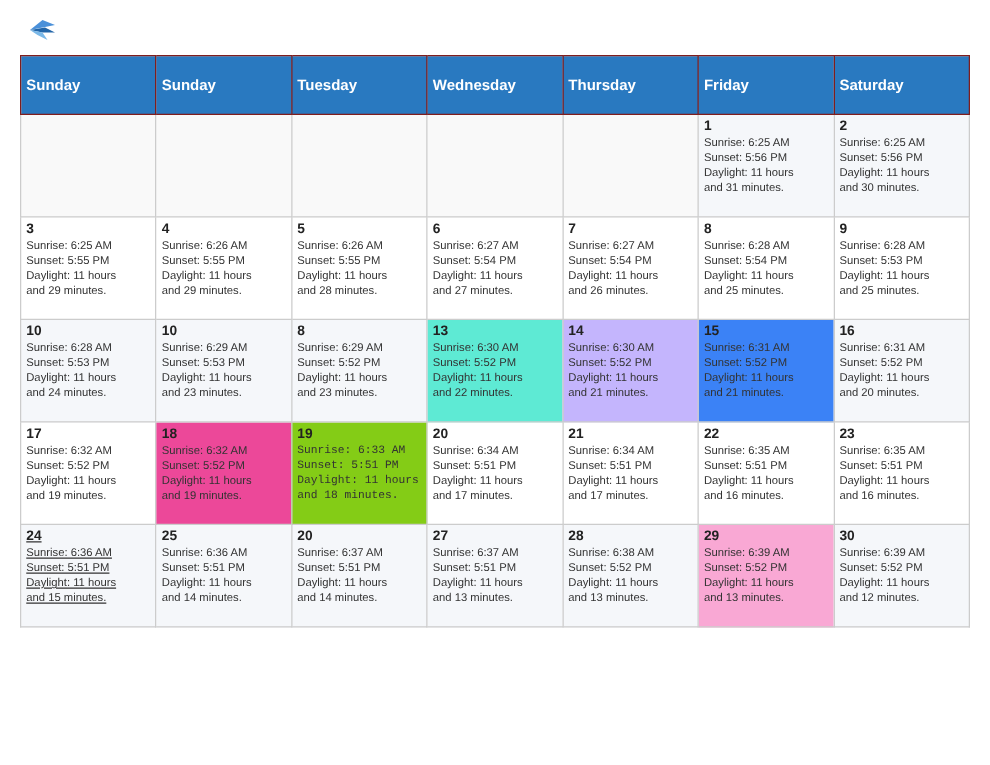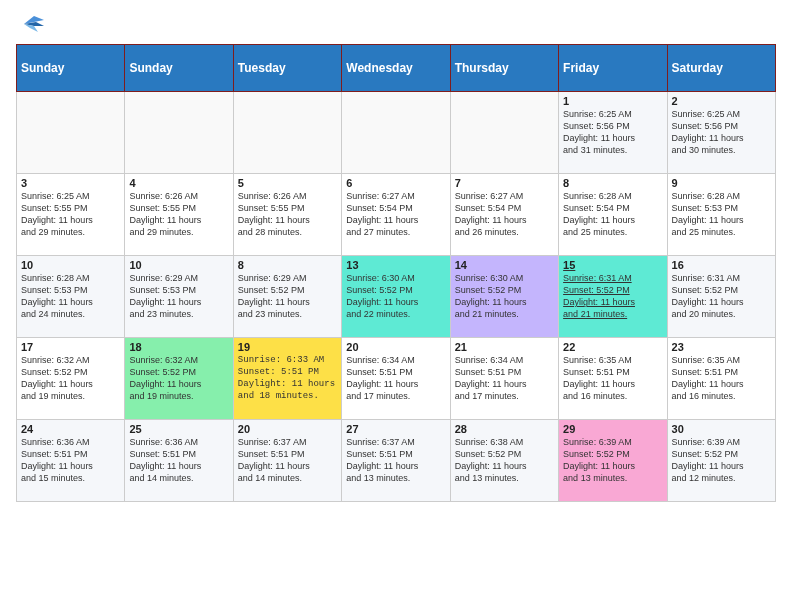--- a/index.html
+++ b/index.html
@@ -233,21 +233,21 @@
 Daylight: 11 hours
 and 22 minutes.</div>
           </td>
           <td style="background: #c4b5fd;">
             <span class="day-num">14</span>
             <div class="day-info" style="white-space: pre-line;">Sunrise: 6:30 AM
 Sunset: 5:52 PM
 Daylight: 11 hours
 and 21 minutes.</div>
           </td>
-          <td style="background: #5eead4; text-decoration: underline;">
+          <td style="background: #3b82f6;">
             <span class="day-num">15</span>
             <div class="day-info" style="white-space: pre-line;">Sunrise: 6:31 AM
 Sunset: 5:52 PM
 Daylight: 11 hours
 and 21 minutes.</div>
           </td>
           <td style="background: rgb(245, 247, 250);">
             <span class="day-num">16</span>
             <div class="day-info" style="white-space: pre-line;">Sunrise: 6:31 AM
 Sunset: 5:52 PM
@@ -256,28 +256,28 @@
           </td>
         </tr>
         <tr>
           <td style="background: rgb(255, 255, 255);">
             <span class="day-num">17</span>
             <div class="day-info" style="white-space: pre-line;">Sunrise: 6:32 AM
 Sunset: 5:52 PM
 Daylight: 11 hours
 and 19 minutes.</div>
           </td>
-          <td style="background: #86efac;">
+          <td style="background: #ec4899;">
             <span class="day-num">18</span>
             <div class="day-info" style="white-space: pre-line;">Sunrise: 6:32 AM
 Sunset: 5:52 PM
 Daylight: 11 hours
 and 19 minutes.</div>
           </td>
-          <td style="background: #fde047;">
+          <td style="background: #84cc16;">
             <span class="day-num">19</span>
             <div class="day-info" style="white-space: pre-line; font-family: Liberation Mono, monospace;">Sunrise: 6:33 AM
 Sunset: 5:51 PM
 Daylight: 11 hours
 and 18 minutes.</div>
           </td>
           <td style="background: rgb(255, 255, 255);">
             <span class="day-num">20</span>
             <div class="day-info" style="white-space: pre-line;">Sunrise: 6:34 AM
 Sunset: 5:51 PM
@@ -300,21 +300,21 @@
           </td>
           <td style="background: rgb(255, 255, 255);">
             <span class="day-num">23</span>
             <div class="day-info" style="white-space: pre-line;">Sunrise: 6:35 AM
 Sunset: 5:51 PM
 Daylight: 11 hours
 and 16 minutes.</div>
           </td>
         </tr>
         <tr>
-          <td style="background: rgb(245, 247, 250);">
+          <td style="background: rgb(245, 247, 250); text-decoration: underline;">
             <span class="day-num">24</span>
             <div class="day-info" style="white-space: pre-line;">Sunrise: 6:36 AM
 Sunset: 5:51 PM
 Daylight: 11 hours
 and 15 minutes.</div>
           </td>
           <td style="background: rgb(245, 247, 250);">
             <span class="day-num">25</span>
             <div class="day-info" style="white-space: pre-line;">Sunrise: 6:36 AM
 Sunset: 5:51 PM

